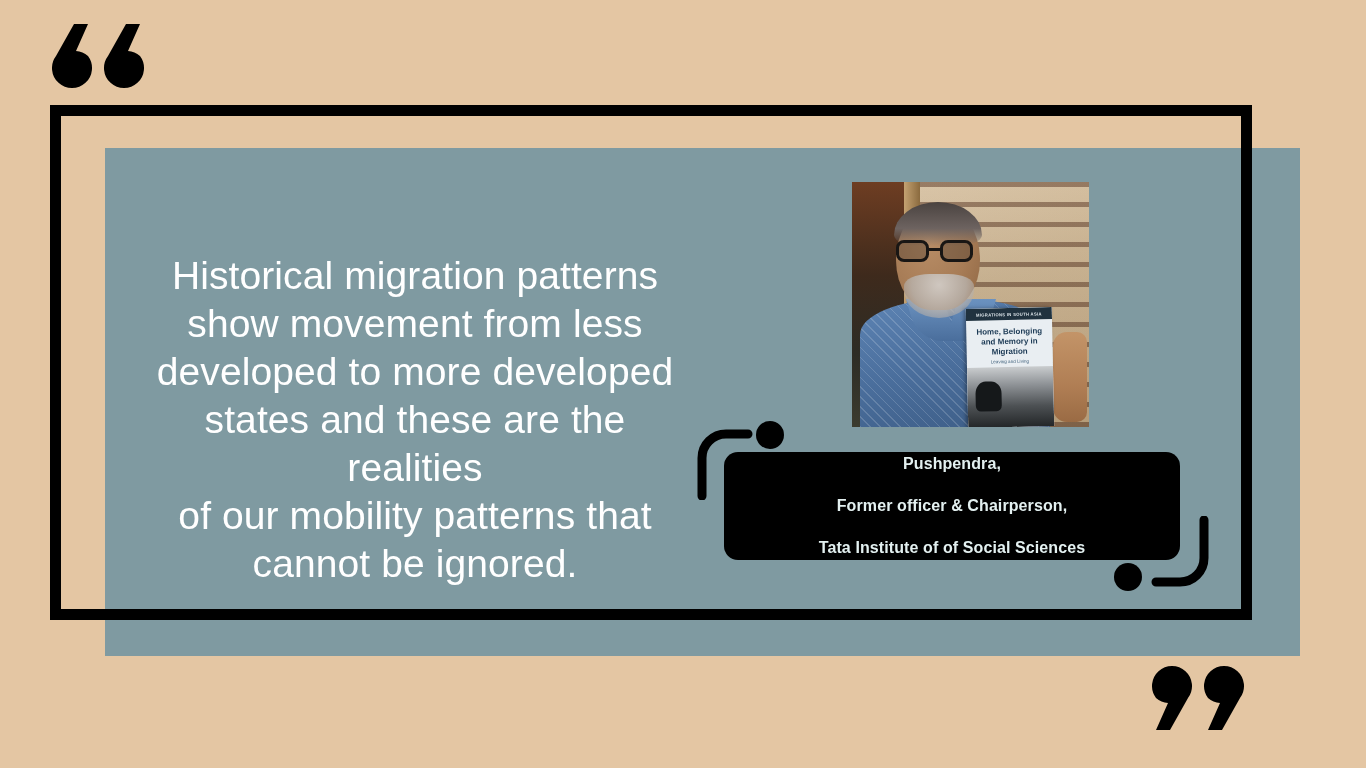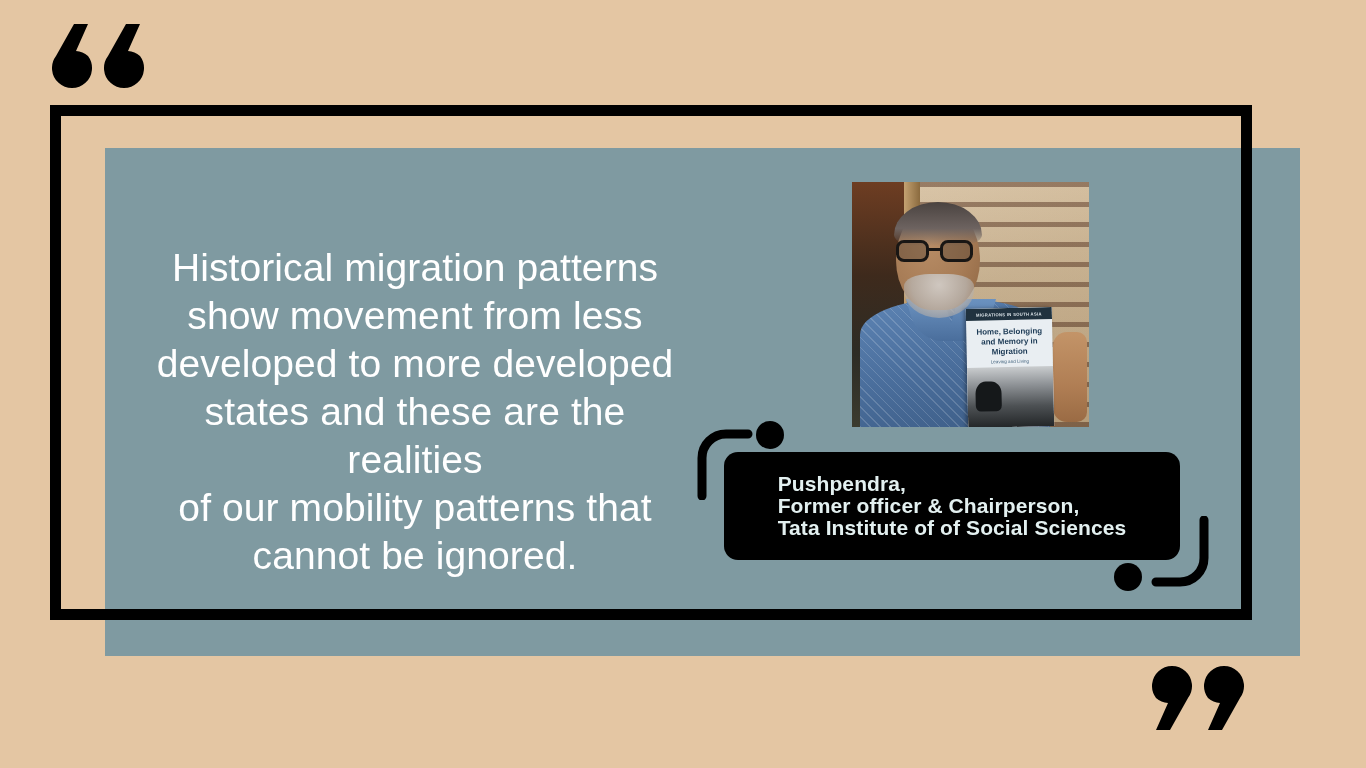--- a/index.html
+++ b/index.html
@@ -53,21 +53,21 @@
     height: 515px;
     border: 11px solid #000000;
     box-sizing: border-box;
     background: transparent;
   }
 
   
   .quote-text {
     position: absolute;
     left: 140px;
-    top: 244px;
+    top: 252px;
     width: 550px;
     text-align: center;
     color: #ffffff;
     font-size: 39px;
     line-height: 48px;
     font-weight: 300;
     letter-spacing: 0.1px;
     white-space: pre-line;
   }
 
@@ -262,24 +262,24 @@
     width: 456px;
     height: 108px;
     background: #000000;
     border-radius: 14px;
     display: flex;
     align-items: center;
     justify-content: center;
   }
   .attrib-text {
     color: #e3f0f0;
-    font-size: 21px;
-    line-height: 22px;
+    font-size: 16px;
+    line-height: 42px;
     font-weight: 700;
-    text-align: left;
+    text-align: center;
     white-space: pre-line;
     letter-spacing: 0.1px;
   }
 
   
   .bracket {
     position: absolute;
     pointer-events: none;
   }
   .bracket svg { display: block; }

